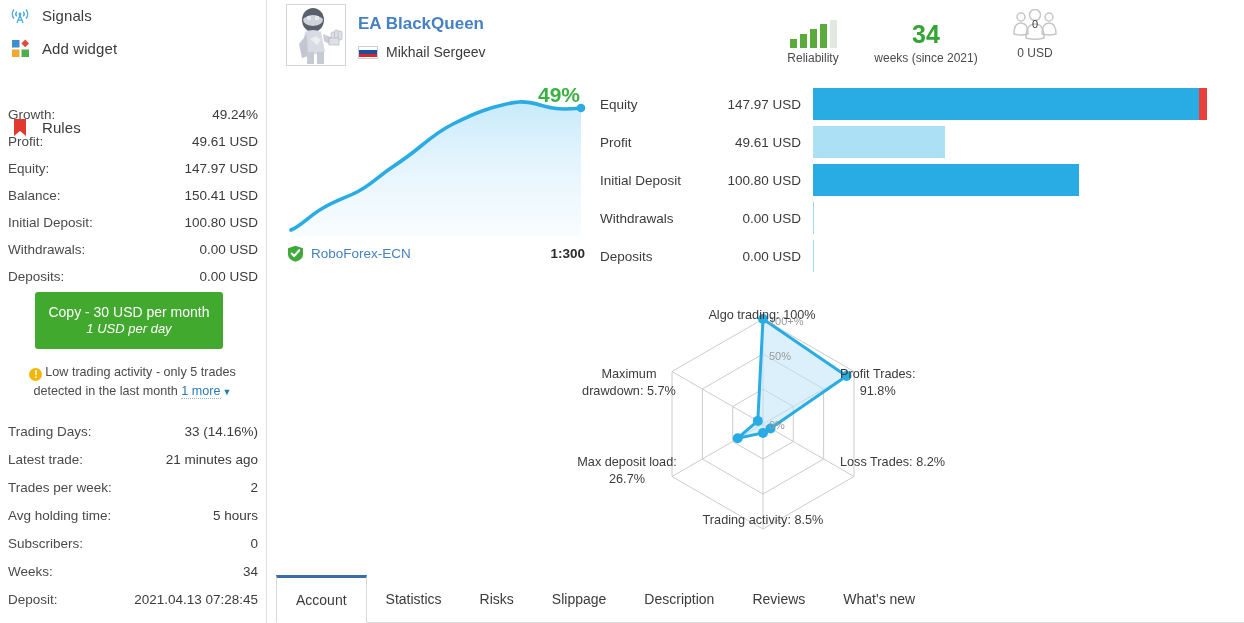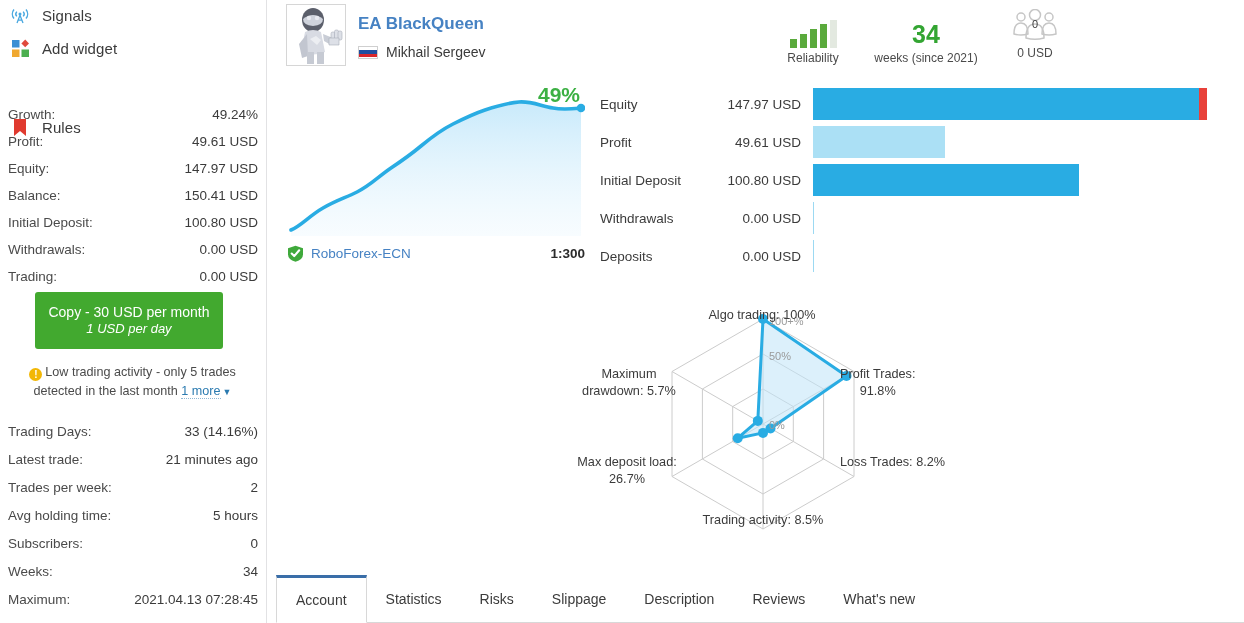--- a/index.html
+++ b/index.html
@@ -192,21 +192,21 @@
     </div>
     <div class="stat-row" style="top:209px;">
       <span class="k">Initial Deposit:</span>
       <span class="v">100.80 USD</span>
     </div>
     <div class="stat-row" style="top:236px;">
       <span class="k">Withdrawals:</span>
       <span class="v">0.00 USD</span>
     </div>
     <div class="stat-row" style="top:263px;">
-      <span class="k">Trading:</span>
+      <span class="k">Deposits:</span>
       <span class="v">0.00 USD</span>
     </div>
 
     <div class="copy-btn">
       <span class="l1">Copy - 30 USD per month</span>
       <span class="l2">1 USD per day</span>
     </div>
 
     <div class="warn-block">
       <span class="warn-ico">!</span><span>Low trading activity - only 5 trades detected in the last month</span>
@@ -231,21 +231,21 @@
     </div>
     <div class="stat-row" style="top:530px;">
       <span class="k">Subscribers:</span>
       <span class="v">0</span>
     </div>
     <div class="stat-row" style="top:558px;">
       <span class="k">Weeks:</span>
       <span class="v">34</span>
     </div>
     <div class="stat-row" style="top:586px;">
-      <span class="k">Maximum:</span>
+      <span class="k">Deposit:</span>
       <span class="v">2021.04.13 07:28:45</span>
     </div>
   </div>
 
   <div class="avatar">
     <svg width="58" height="60" viewBox="0 0 58 60">
       <rect width="58" height="60" fill="#ffffff"></rect>
       <ellipse cx="26" cy="15" rx="11" ry="12" fill="#5b5f6b"></ellipse>
       <path d="M16 14 q10 -8 20 0 q0 6 -10 7 q-10 -1 -10 -7Z" fill="#cfd3dc"></path>
       <circle cx="22" cy="13" r="2.2" fill="#e8eaf0"></circle>

